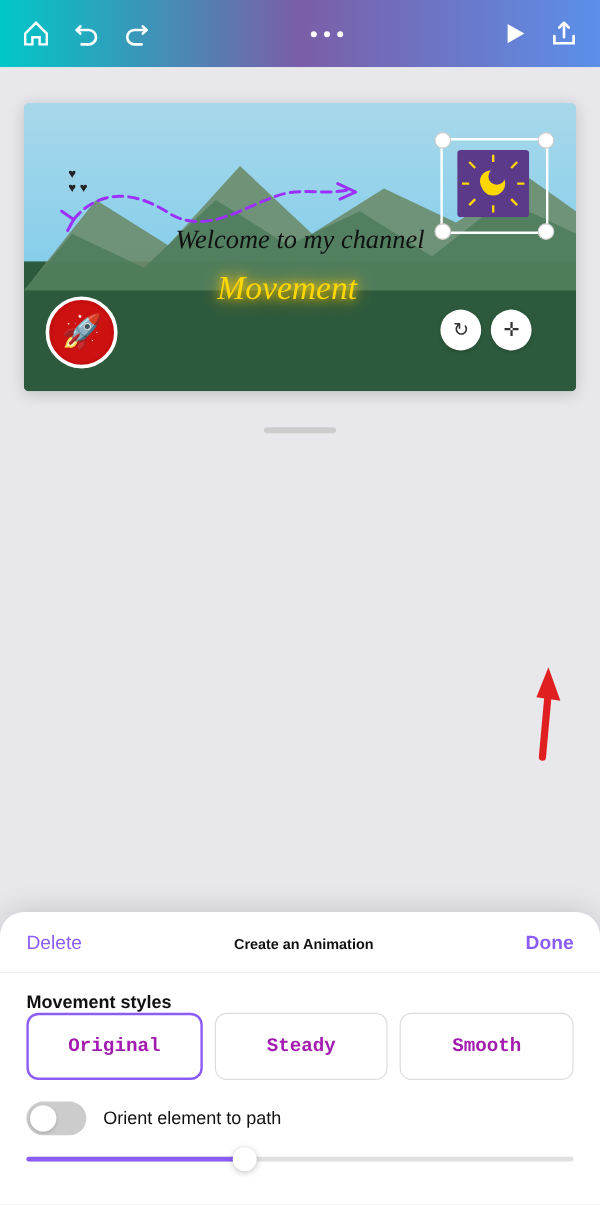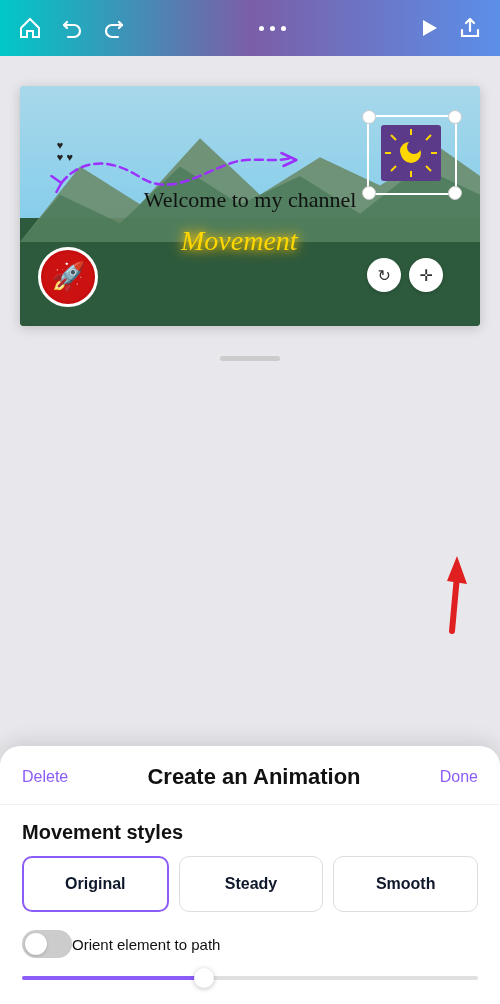--- a/index.html
+++ b/index.html
@@ -103,20 +103,21 @@
     
     .canvas-text-welcome {
       position: absolute;
       top: 42%;
       left: 50%;
       transform: translateX(-50%);
       font-family: Georgia, serif;
       font-size: 22px;
       color: #111;
       white-space: nowrap;
+      font-style: italic;
       font-weight: 500;
       z-index: 10;
     }
 
     .canvas-text-sparkle {
       position: absolute;
       top: 58%;
       left: 35%;
       font-family: Georgia, serif;
       font-size: 28px;
@@ -218,95 +219,95 @@
     }
 
     
     .bottom-sheet {
       position: absolute;
       bottom: 0;
       left: 0;
       width: 500px;
       background: white;
       border-radius: 20px 20px 0 0;
-      padding: 0 0 20px;
+      padding: 0 0 32px;
       box-shadow: 0 -4px 20px rgba(0,0,0,0.12);
     }
 
     .sheet-header {
       display: flex;
       align-items: center;
       justify-content: space-between;
       padding: 18px 22px 14px;
       border-bottom: 1px solid #f0f0f0;
     }
 
     .sheet-delete {
       color: #8b5cf6;
       font-size: 16px;
       font-weight: 500;
       cursor: pointer;
     }
 
     .sheet-title {
-      font-size: 22px;
+      font-size: 12px;
       font-weight: 600;
       color: #111;
     }
 
     .sheet-done {
       color: #8b5cf6;
       font-size: 16px;
-      font-weight: 400;
+      font-weight: 700;
       cursor: pointer;
     }
 
     
     .movement-section {
       padding: 16px 22px 0;
     }
 
     .section-label {
-      font-size: 20px;
+      font-size: 15px;
       font-weight: 700;
       color: #111;
-      margin-bottom: 12px;
     }
 
     .movement-buttons {
       display: flex;
       gap: 10px;
       margin-bottom: 18px;
     }
 
     .move-btn {
       flex: 1;
       height: 56px;
       border-radius: 10px;
       border: 1.5px solid #ddd;
       background: white;
       font-size: 16px;
       font-weight: 600;
-      color: #0f172a;
+      color: #a21caf;
       cursor: pointer;
       display: flex;
       align-items: center;
       justify-content: center;
+      font-family: Liberation Mono, monospace;
     }
 
     .move-btn.active {
       border: 2.5px solid #8b5cf6;
       background: white;
     }
 
     
     .toggle-row {
       display: flex;
       align-items: center;
-      gap: 0;
+      gap: 14px;
       margin-bottom: 18px;
     }
 
     .toggle {
       width: 50px;
       height: 28px;
       background: #ccc;
       border-radius: 14px;
       position: relative;
       cursor: pointer;

